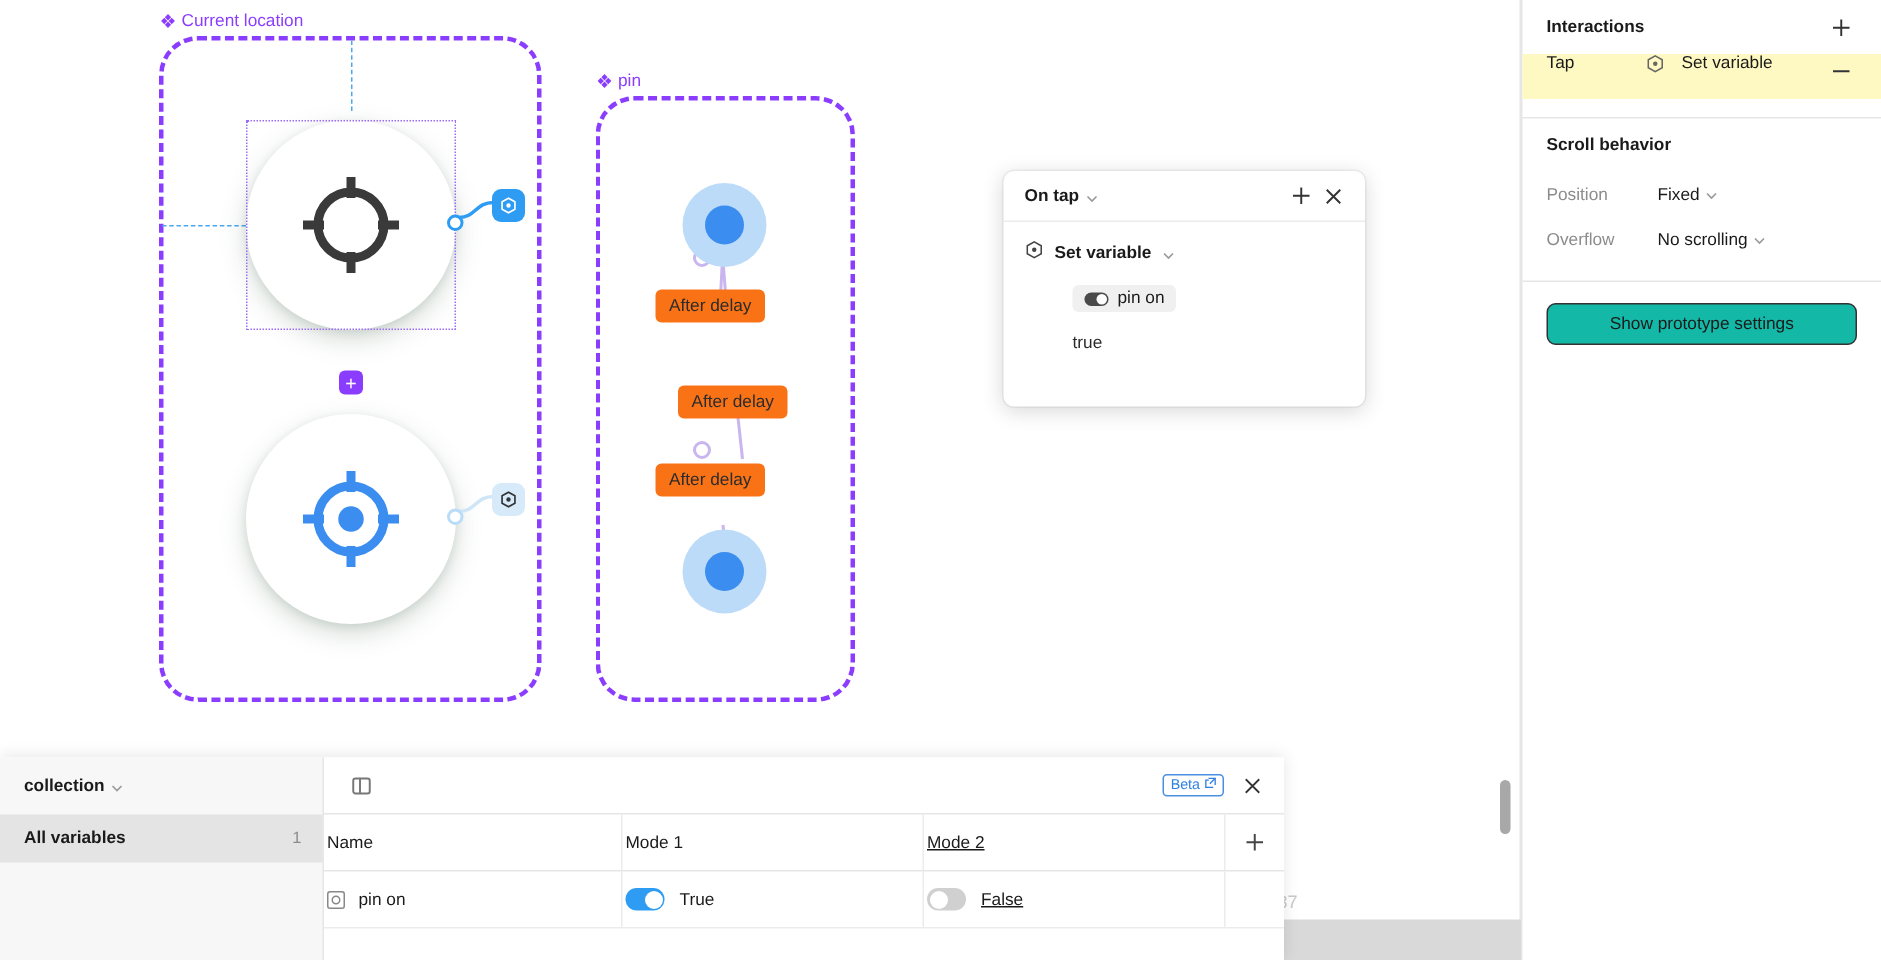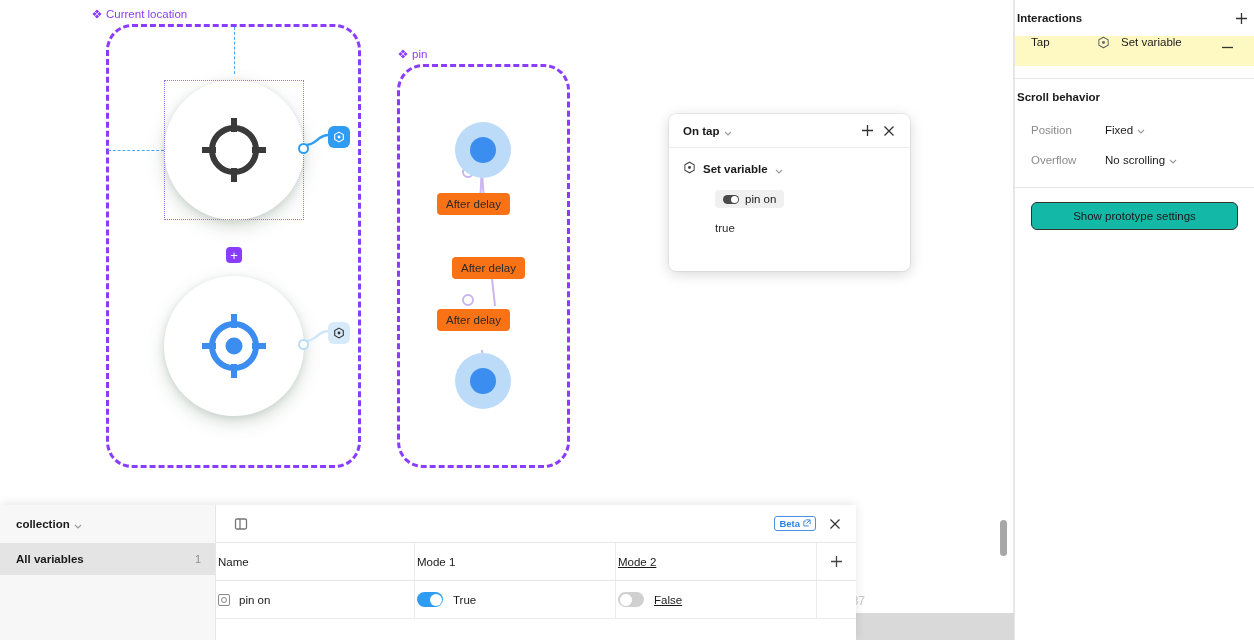--- a/index.html
+++ b/index.html
@@ -76,21 +76,21 @@
                  border-radius:50%; background:#fff; top:1px; right:1px; }
   .pu-value { font-size: 11.5px; color: #2b2b2b; margin: 14px 0 0 32px; }
 
   
   #right { position: absolute; left: 1014px; top: 0; width: 240px; height: 640px;
            background: #fff; border-left: 1px solid #e6e6e6; }
   .rp-tabs { height: 34px; display: flex; align-items: center; gap: 16px;
              padding: 0 16px; border-bottom: 1px solid #e6e6e6; }
   .rp-tab { font-size: 11.5px; color: #8c8c8c; }
   .rp-tab.active { color: #1a1a1a; font-weight: bold; }
-  .rp-sec { padding: 0 2px; }
+  .rp-sec { padding: 0 16px; }
   .rp-sec-head { height: 36px; display: flex; align-items: center; }
   .rp-sec-title { font-size: 11.5px; font-weight: bold; color: #1a1a1a; flex: 1; }
   .rp-inter-row { height: 30px; display: flex; align-items: flex-start; background: #fef9c3;
                   padding: 0 16px; }
   .rp-inter-label { font-size: 11.5px; color: #1a1a1a; width: 66px; }
   .rp-inter-icon { width: 20px; display:flex; align-items:center; color:#555; }
   .rp-inter-action { font-size: 11.5px; color: #1a1a1a; flex: 1; padding-left: 4px; }
   .rp-divider { height: 1px; background: #e6e6e6; margin-top: 12px; }
   .rp-prop { display: flex; align-items: center; height: 30px; padding: 0 16px; }
   .rp-prop-label { font-size: 11.5px; color: #8c8c8c; width: 74px; }
@@ -106,21 +106,21 @@
                background: #f7f7f7; border-right: 1px solid #e6e6e6; }
   .vs-head { height: 38px; display: flex; align-items: center; padding: 0 16px; gap: 4px; }
   .vs-coll { font-size: 11.5px; font-weight: bold; color: #1a1a1a; }
   .vs-item { height: 32px; display: flex; align-items: center; padding: 0 14px 0 16px;
              background: #e4e4e4; }
   .vs-item-label { font-size: 11.5px; font-weight: bold; color: #1a1a1a; flex: 1; }
   .vs-item-count { font-size: 11px; color: #8c8c8c; }
 
   #vars-main { position: absolute; left: 216px; top: 0; right: 0; height: 135px; background:#fff; }
   .vm-toolbar { height: 38px; display: flex; align-items: center; padding: 0 10px 0 14px;
-                border-bottom: 1px solid #e6e6e6; font-weight: bold; }
+                border-bottom: 1px solid #e6e6e6; }
   .vm-spacer { flex: 1; }
   .beta-badge { display:inline-flex; align-items:center; gap:3px; border:1px solid #4a90e2;
                 border-radius:3px; padding:1px 4px; font-size:9.5px; color:#2f7fe0; }
   .vm-header { height: 38px; display: flex; border-bottom: 1px solid #e6e6e6; }
   .vm-row { height: 38px; display: flex; border-bottom: 1px solid #ececec; }
   .vc { display: flex; align-items: center; padding: 0 2px; font-size: 11.5px; color: #1a1a1a; }
   .vc-name { width: 199px; border-right: 1px solid #ececec; gap: 9px; }
   .vc-m1 { width: 201px; border-right: 1px solid #ececec; gap: 10px; }
   .vc-m2 { width: 201px; border-right: 1px solid #ececec; gap: 10px; text-decoration: underline; }
   .vc-add { flex: 1; justify-content: center; }
@@ -144,21 +144,21 @@
 </style>
 </head>
 <body>
 
 <div id="root">
 
   <div id="canvas">
 
     <div class="ghost-num" style="left:845px; top:594px;">137</div>
 
-    <div class="frame-label" style="left:92px; top:8px;">
+    <div class="frame-label" style="left:107px; top:8px;">
       <span class="diamond-icon">
         <svg width="10" height="10" viewBox="0 0 10 10">
           <path d="M5 0.4 L7.1 2.5 L5 4.6 L2.9 2.5 Z M5 5.4 L7.1 7.5 L5 9.6 L2.9 7.5 Z
                    M0.4 5 L2.5 2.9 L4.6 5 L2.5 7.1 Z M5.4 5 L7.5 2.9 L9.6 5 L7.5 7.1 Z" fill="#8B3DFF"></path>
         </svg>
       </span>
       <span>Current location</span>
     </div>
     <div class="frame" style="left:106px; top:24px; width:255px; height:444px;"></div>
 

